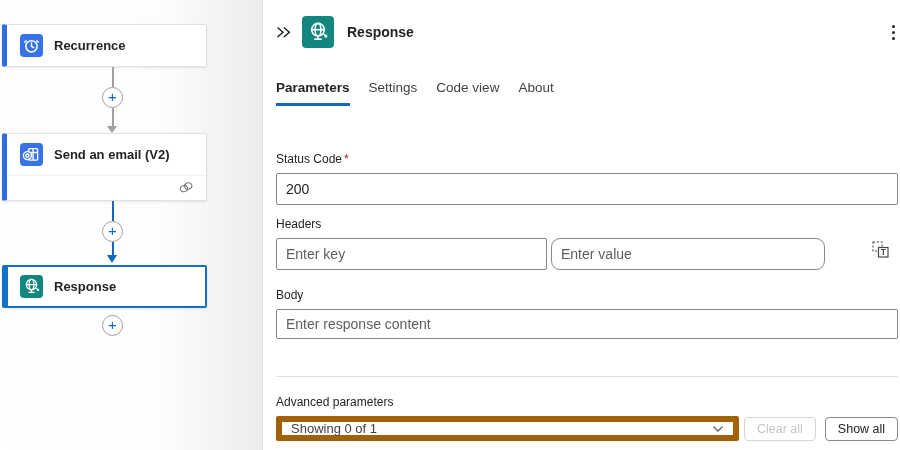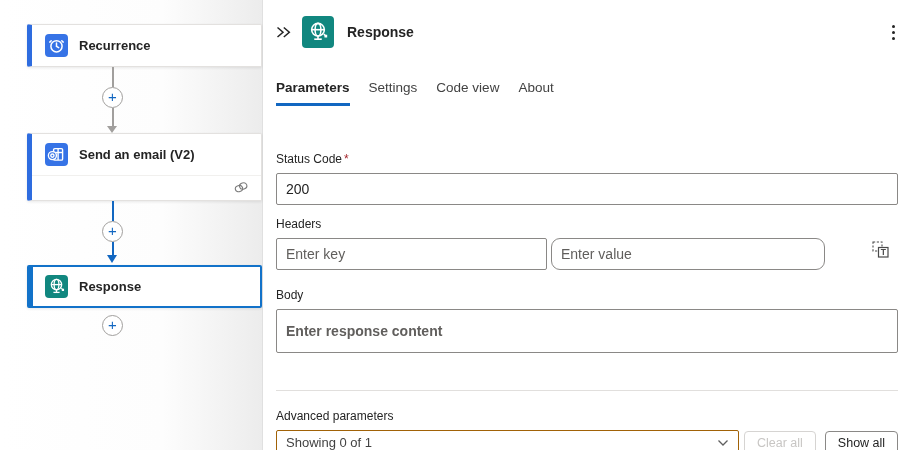--- a/index.html
+++ b/index.html
@@ -5,21 +5,21 @@
   * { margin:0; padding:0; box-sizing:border-box; }
   html,body { width:900px; height:450px; }
   body { font-family:"Liberation Sans","DejaVu Sans",sans-serif; background:#fff; }
   #app { width:900px; height:450px; display:flex; overflow:hidden; }
 
   
   .canvas { position:relative; flex:0 0 263px; width:263px;
     background:linear-gradient(to right,#ffffff 0%,#fdfdfd 62%,#ececec 100%);
     border-right:1px solid #e0e0e0; }
 
-  .node { position:absolute; left:27px; width:235px; background:#fff;
+  .node { position:absolute; left:2px; width:205px; background:#fff;
     border:1px solid #e3e1df; border-left:5px solid #2e6cdf; border-radius:2px;
     box-shadow:0 1px 3px rgba(0,0,0,.09); cursor:pointer; }
   .node-row { display:flex; align-items:center; gap:11px; padding:0 10px 0 13px; height:41px; }
   .node-icon { flex:0 0 23px; width:23px; height:23px; border-radius:4px;
     display:flex; align-items:center; justify-content:center; }
   .blue-bg { background:#3673e6; }
   .teal-bg { background:#11877f; }
   .node-label { font-size:13px; font-weight:700; color:#242424; white-space:nowrap; }
 
   #node-recurrence { top:24px; height:43px; }
@@ -70,25 +70,25 @@
   input.txt::placeholder { color:#605e5c; opacity:1; }
 
   #sec-status { margin-top:46px; }
   #sec-headers { margin-top:12px; }
   .hdr-row { display:flex; align-items:flex-start; }
   #hdr-key { width:271px; }
   #hdr-value { width:274px; margin-left:4px;border-radius:9px; }
   .tmode-btn { margin-left:auto; margin-right:7px; width:22px; height:22px; cursor:pointer;
     display:flex; align-items:center; justify-content:center; }
   #sec-body { margin-top:18px; }
-  #body-input { height:44px;font-weight:bold; }
+  #body-input { height:30px; }
   .divider { height:1px; background:#e1dfdd; margin:37px 16px 0 13px; }
   #sec-adv { margin-top:18px; }
   .adv-row { display:flex; align-items:center; }
-  .dropdown { width:463px; height:25px; border:1px solid #a16207; border-radius:2px;
+  .dropdown { width:463px; height:25px; border:6px solid #a16207; border-radius:2px;
     display:flex; align-items:center; justify-content:space-between; padding:0 9px; cursor:pointer; }
   .dropdown span { font-size:13px; color:#424242; }
   .btn { height:24px; padding:0 12px; margin-left:9px; background:#fff; border:1px solid #8a8886;
     border-radius:4px; font-size:12.5px; color:#242424; font-family:inherit; cursor:pointer; white-space:nowrap; }
   .btn.disabled { color:#c8c6c4; border-color:#d6d4d2; margin-left:5px; cursor:default; }
 </style>
 </head>
 <body>
 
 <div id="app">

